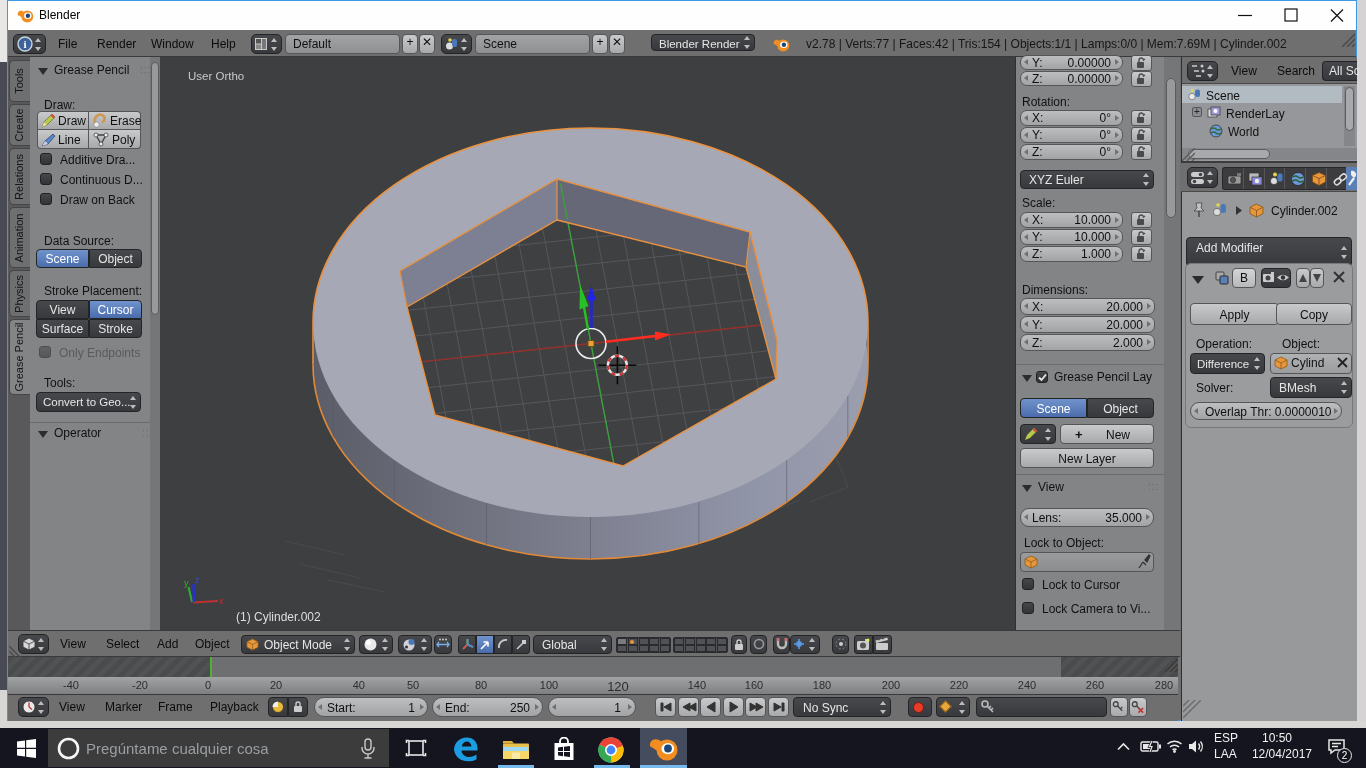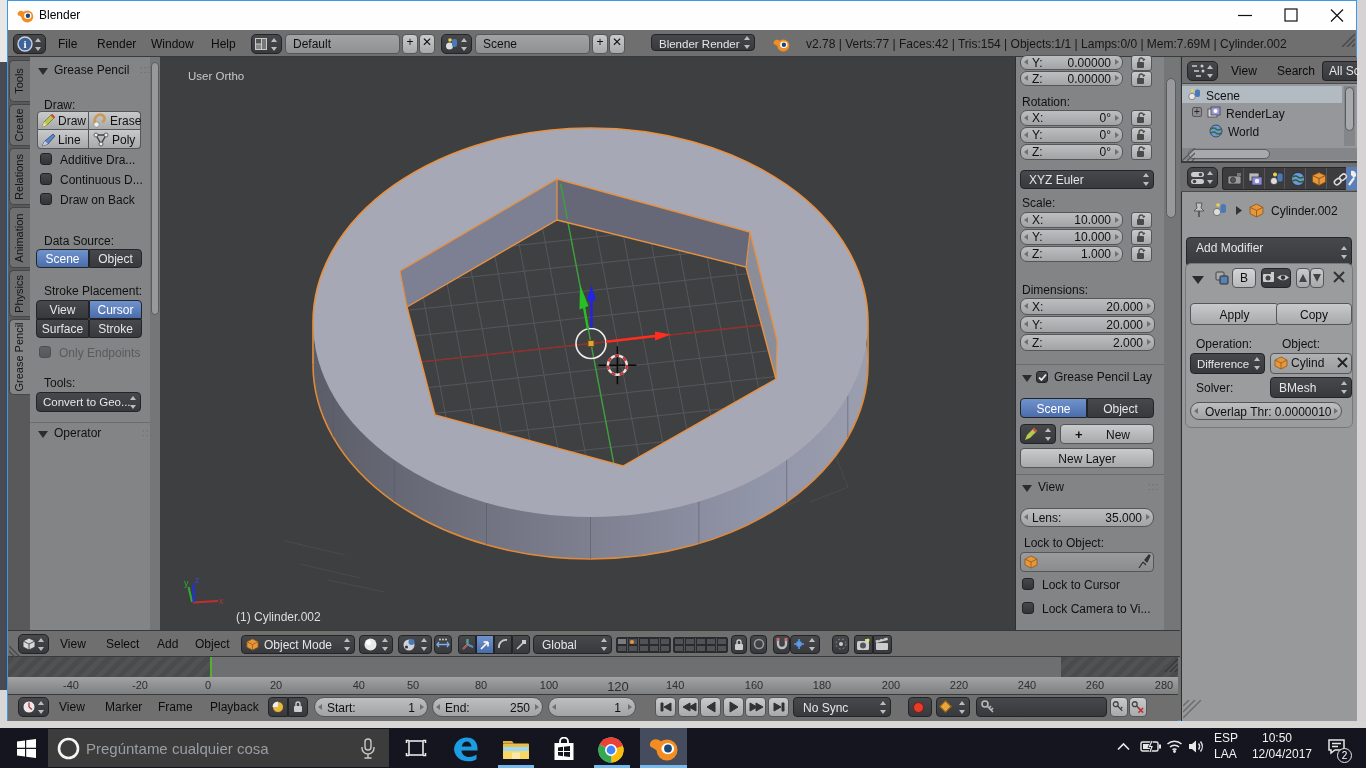--- a/index.html
+++ b/index.html
@@ -685,21 +685,21 @@
 <div class="abs" style="left:8px;top:677px;width:1170px;height:17px;background:linear-gradient(#a2a3a5,#7e7f81)"></div>
 <div class="abs" style="left:51px;top:679px;width:40px;text-align:center;font-size:11px;color:#2e2e2e">-40</div>
 <div class="abs" style="left:120px;top:679px;width:40px;text-align:center;font-size:11px;color:#2e2e2e">-20</div>
 <div class="abs" style="left:188px;top:679px;width:40px;text-align:center;font-size:11px;color:#2e2e2e">0</div>
 <div class="abs" style="left:256px;top:679px;width:40px;text-align:center;font-size:11px;color:#2e2e2e">20</div>
 <div class="abs" style="left:325px;top:679px;width:40px;text-align:right;font-size:11px;color:#2e2e2e">40</div>
 <div class="abs" style="left:393px;top:679px;width:40px;text-align:center;font-size:11px;color:#2e2e2e">50</div>
 <div class="abs" style="left:461px;top:679px;width:40px;text-align:center;font-size:11px;color:#2e2e2e">80</div>
 <div class="abs" style="left:529px;top:679px;width:40px;text-align:center;font-size:11px;color:#2e2e2e">100</div>
 <div class="abs" style="left:598px;top:679px;width:40px;text-align:center;font-size:13px;color:#2e2e2e">120</div>
-<div class="abs" style="left:666px;top:679px;width:40px;text-align:left;font-size:11px;color:#2e2e2e">140</div>
+<div class="abs" style="left:666px;top:679px;width:40px;text-align:right;font-size:11px;color:#2e2e2e">140</div>
 <div class="abs" style="left:734px;top:679px;width:40px;text-align:center;font-size:11px;color:#2e2e2e">160</div>
 <div class="abs" style="left:802px;top:679px;width:40px;text-align:center;font-size:11px;color:#2e2e2e">180</div>
 <div class="abs" style="left:871px;top:679px;width:40px;text-align:center;font-size:11px;color:#2e2e2e">200</div>
 <div class="abs" style="left:939px;top:679px;width:40px;text-align:center;font-size:11px;color:#2e2e2e">220</div>
 <div class="abs" style="left:1007px;top:679px;width:40px;text-align:center;font-size:11px;color:#2e2e2e">240</div>
 <div class="abs" style="left:1075px;top:679px;width:40px;text-align:center;font-size:11px;color:#2e2e2e">260</div>
 <div class="abs" style="left:1144px;top:679px;width:40px;text-align:center;font-size:11px;color:#2e2e2e">280</div>
 <svg class="abs" style="left:1163px;top:657px" width="15" height="15" viewBox="0 0 15 15">
     <path d="M15 2 L2 15 M15 7 L7 15 M15 12 L12 15" stroke="#3a3a3a" stroke-width="1.4"></path>
   </svg>

